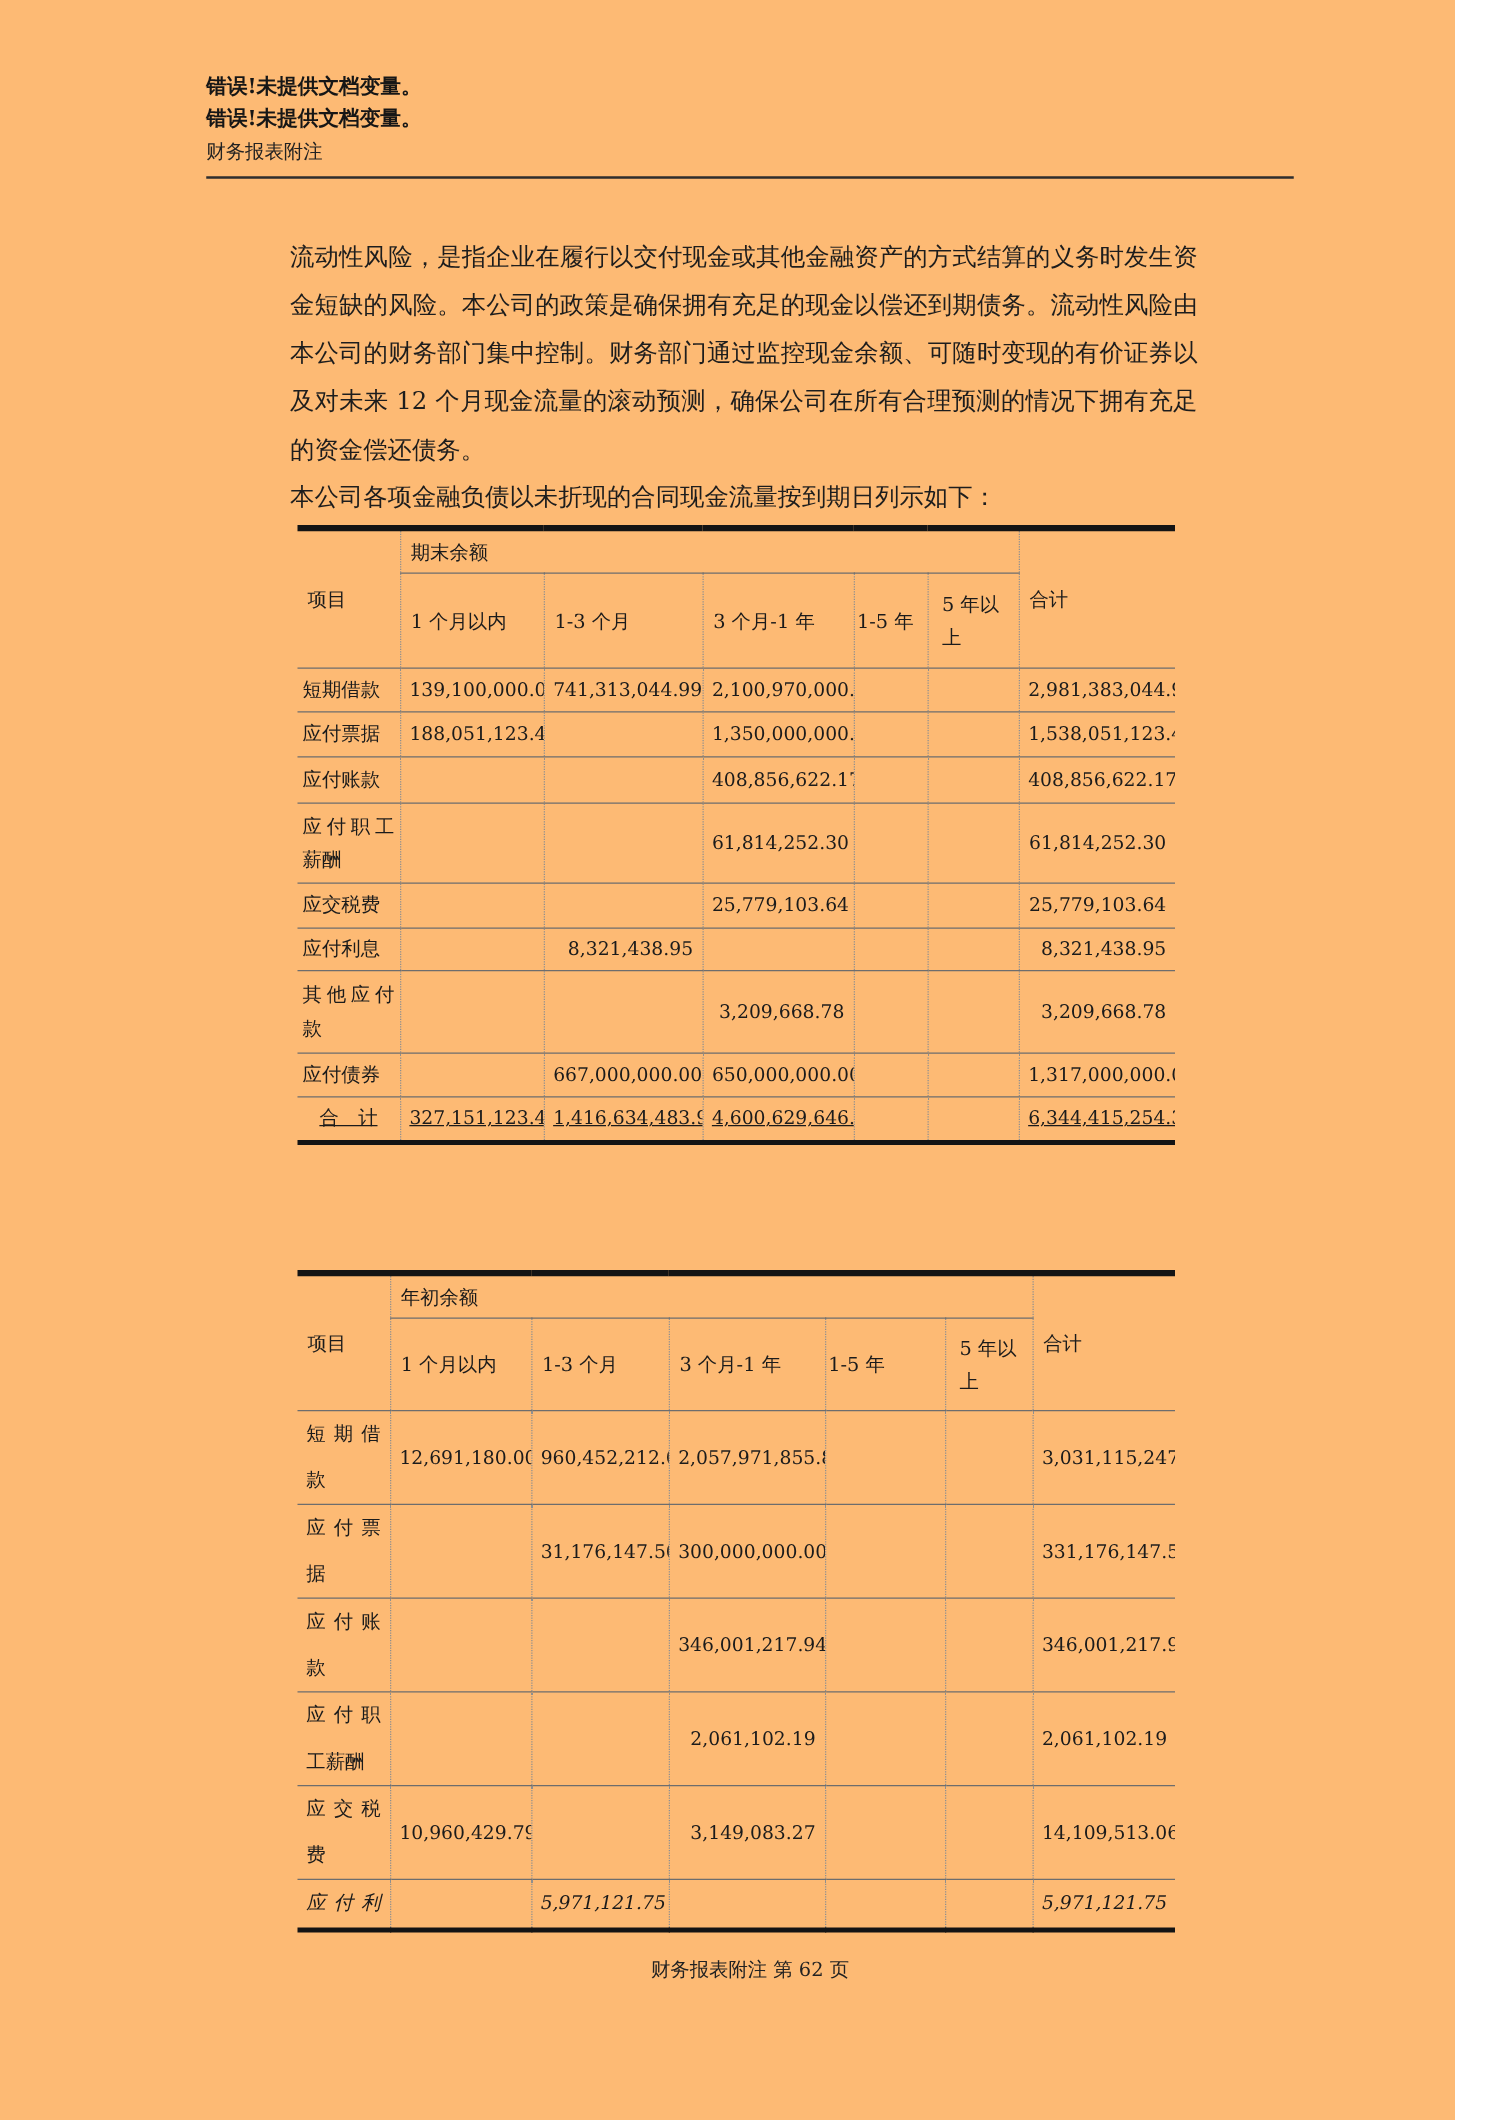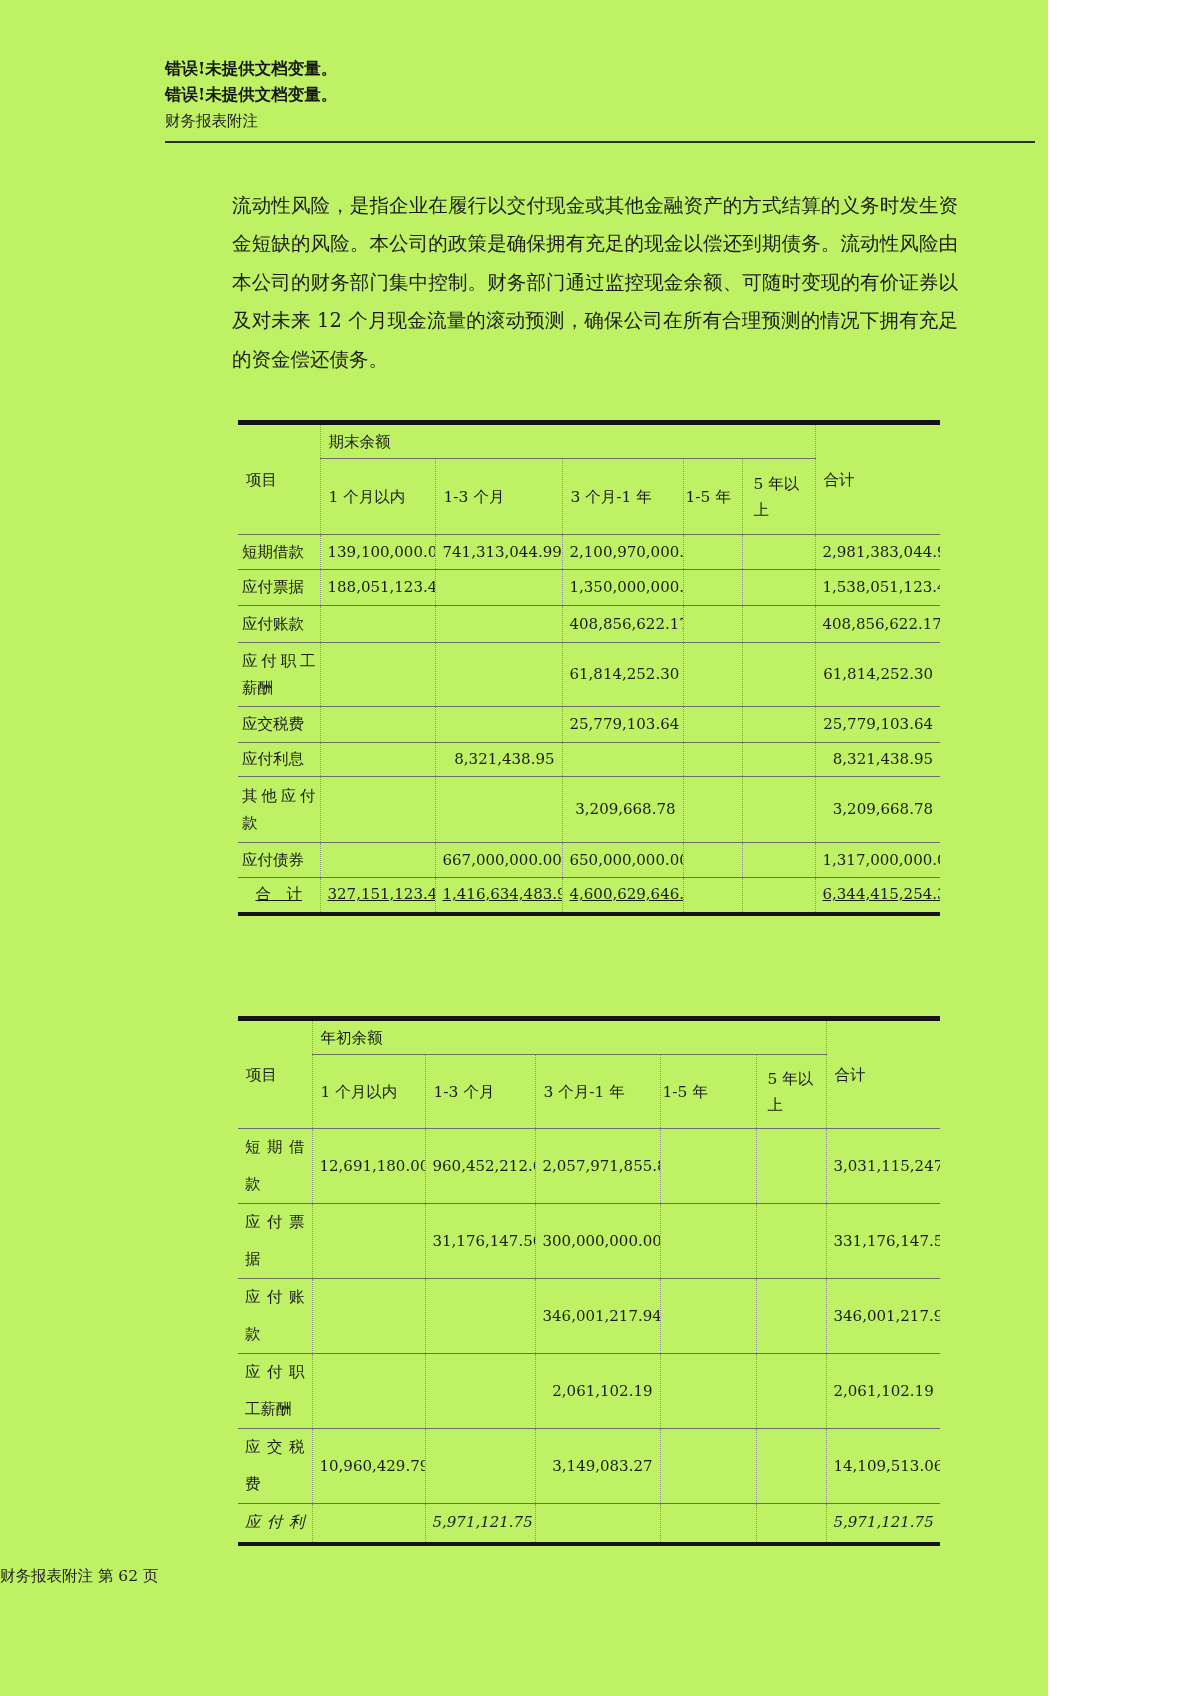--- a/index.html
+++ b/index.html
@@ -1,19 +1,19 @@
 <!DOCTYPE html>
 <html lang="zh"><head>
 <meta charset="utf-8">
 <style>
   html,body{margin:0;padding:0;background:#ffffff;}
   .page{
     position:relative;
-    width:1048px;height:1696px;
-    background:#bef264;
+    width:1164px;height:1696px;
+    background:#fdba74;
     font-family:"DejaVu Serif","Liberation Serif",serif;
     color:#1c1c1c;
     overflow:hidden;
   }
   
   .doc-header{position:absolute;left:165px;top:56px;width:870px;}
   .hdr-bold{font-size:16.5px;font-weight:700;line-height:26px;color:#161616;}
   .hdr-normal{font-size:15.5px;font-weight:400;line-height:26px;color:#222;}
   .hdr-rule{margin-top:7px;width:870px;height:2px;background:#2e2e2e;}
   
@@ -50,37 +50,38 @@
   .t1 td.lbl{padding:0 4px;line-height:27px;}
   .t2 td.lbl{padding:0 7px;line-height:37px;}
   .t1 td.num{line-height:27px;}
   .t2 td.num{line-height:37px;}
   .fin td.num{font-size:15px;text-align:right;padding:0 7px;}
   .fin td.total{text-align:center;text-align-last:center;}
   .fin td.clipped{text-align-last:justify;}
   
   .doc-footer{
     position:absolute;left:0;top:1566px;width:1200px;
-    font-size:15.5px;color:#222;
+    text-align:center;font-size:15.5px;color:#222;
   }
 </style>
 </head>
 <body>
 
 <div class="page">
 
   <header class="doc-header">
     <div class="hdr-bold">错误!未提供文档变量。</div>
     <div class="hdr-bold">错误!未提供文档变量。</div>
     <div class="hdr-normal">财务报表附注</div>
     <div class="hdr-rule"></div>
   </header>
 
   <main class="text-block">
     <p>流动性风险，是指企业在履行以交付现金或其他金融资产的方式结算的义务时发生资金短缺的风险。本公司的政策是确保拥有充足的现金以偿还到期债务。流动性风险由本公司的财务部门集中控制。财务部门通过监控现金余额、可随时变现的有价证券以及对未来 12 个月现金流量的滚动预测，确保公司在所有合理预测的情况下拥有充足的资金偿还债务。</p>
+    <p>本公司各项金融负债以未折现的合同现金流量按到期日列示如下：</p>
   </main>
 
   <table class="fin t1" id="table-end">
     <colgroup>
       <col style="width:82px">
         <col style="width:115px">
         <col style="width:127px">
       <col style="width:121px">
         <col style="width:59px">
         <col style="width:73px">

